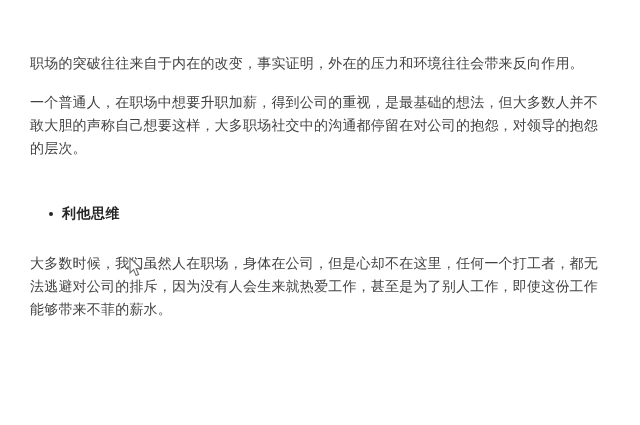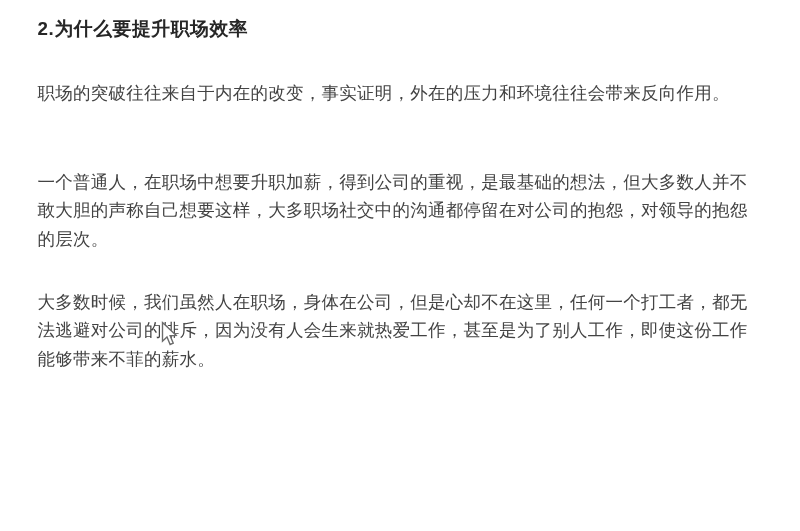--- a/index.html
+++ b/index.html
@@ -26,22 +26,22 @@
     letter-spacing: 0.5px;
   }
   .para {
     margin: 0;
     font-size: 14px;
     line-height: 23px;
     color: #434343;
     letter-spacing: 0.2px;
     text-align: left;
   }
-  .para.p1 { margin-top: 29px; }
-  .para.p2 { margin-top: 48px; }
+  .para.p1 { margin-top: 52px; }
+  .para.p2 { margin-top: 16px; }
   .para.p3 { margin-top: 26px; }
   .para.p4 { margin-top: 27px; }
   .bullet-list {
     list-style: none;
     margin: 42px 0 0 0;
     padding: 0 0 0 32px;
   }
   .bullet-item {
     position: relative;
     font-size: 14px;
@@ -67,27 +67,29 @@
     width: 14px;
     height: 21px;
     pointer-events: none;
   }
 </style>
 </head>
 <body>
 
 <div class="article">
 
-  <h2 class="heading">2.为什么要提升职场效率</h2>
 
   <p class="para p1">职场的突破往往来自于内在的改变，事实证明，外在的压力和环境往往会带来反向作用。</p>
 
   <p class="para p2">一个普通人，在职场中想要升职加薪，得到公司的重视，是最基础的想法，但大多数人并不敢大胆的声称自己想要这样，大多职场社交中的沟通都停留在对公司的抱怨，对领导的抱怨的层次。</p>
 
 
+  <ul class="bullet-list">
+    <li class="bullet-item">利他思维</li>
+  </ul>
 
   <p class="para p4">大多数时候，我们虽然人在职场，身体在公司，但是心却不在这里，任何一个打工者，都无法逃避对公司的排斥，因为没有人会生来就热爱工作，甚至是为了别人工作，即使这份工作能够带来不菲的薪水。</p>
 
 </div>
 
 <svg class="cursor" viewBox="0 0 14 21" xmlns="http://www.w3.org/2000/svg">
   <path d="M2 1 L2 16 L5.6 12.6 L8.1 18.6 L10.6 17.5 L8.1 11.6 L13 11.4 Z" fill="#ffffff" stroke="#6b6b6b" stroke-width="1.1" stroke-linejoin="miter"></path>
 </svg>
 
 </body></html>

